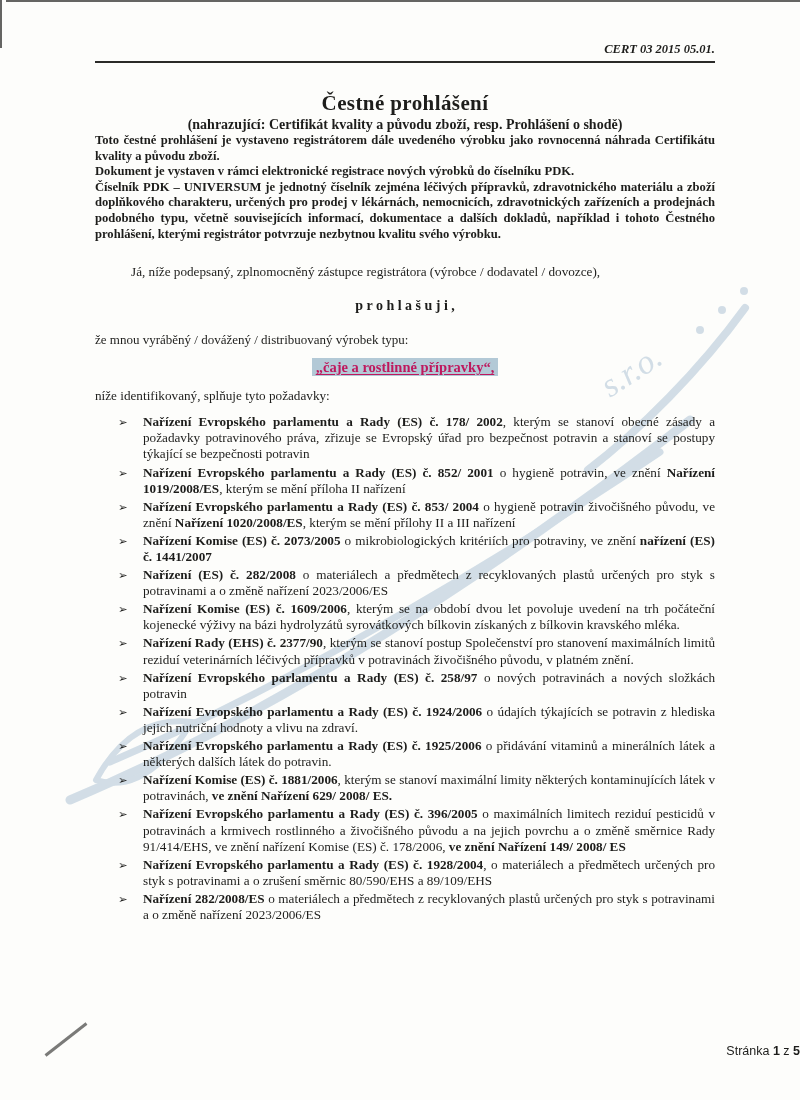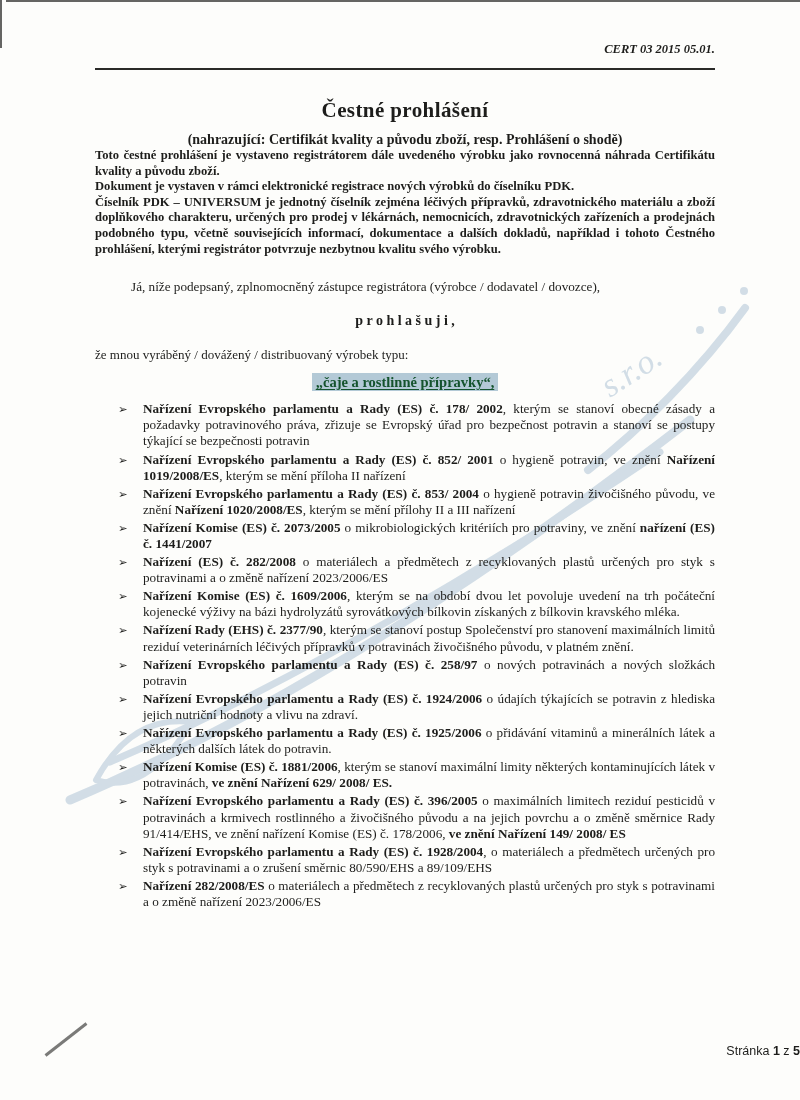--- a/index.html
+++ b/index.html
@@ -13,32 +13,32 @@
     opacity:.5; pointer-events:none; z-index:1;
   }
   .artifact { position:absolute; z-index:3; }
   .artifact.top { top:0; left:6px; right:0; height:2px; background:#4a4a48; opacity:.85; }
   .artifact.left { top:0; left:0; width:2px; height:48px; background:#4a4a48; opacity:.85; }
   .artifact.slash { left:40px; top:1038px; width:52px; height:3px; background:#7a7a78; transform:rotate(-38deg); }
   .content { position:relative; z-index:2; padding:42px 85px 0 95px; }
 
   .doc-ref {
     text-align:right; font-weight:bold; font-style:italic; font-size:12.5px;
-    padding-bottom:11px; border-bottom:2px solid #2a2a28;
+    padding-bottom:4px; border-bottom:2px solid #2a2a28;
   }
   .title { margin:28px 0 0; text-align:center; font-size:21px; font-weight:bold; letter-spacing:.4px; }
-  .subtitle { margin-top:9px; text-align:center; font-size:14px; font-weight:bold; }
+  .subtitle { margin-top:1px; text-align:center; font-size:14px; font-weight:bold; }
   .preamble-heading { margin:22px 0 4px; font-size:15.5px; font-weight:bold; }
   .preamble p { margin:0; font-size:12.6px; font-weight:bold; line-height:1.24; text-align:justify; }
   .intro { margin:22px 0 16px; font-size:13.2px; text-indent:36px; }
   .verb { margin:18px 0 0; text-align:center; font-size:14px; font-weight:bold; white-space:pre; }
   .product-intro { margin:18px 0 0; font-size:13px; }
   .product-line { margin:10px 0 0; text-align:center; }
   .product {
-    font-size:14.5px; font-weight:bold; color:#14532d;
+    font-size:14.5px; font-weight:bold; color:#be185d;
     text-decoration:underline; text-underline-offset:2px;
     padding:1px 4px;
   }
   .req-intro { margin:12px 0 0; font-size:13.2px; }
   .requirements { list-style:none; margin:10px 0 0; padding:0; font-size:13.2px; line-height:1.22; }
   .requirements li { position:relative; margin:0 0 2px 23px; padding-left:25px; text-align:justify; }
   .requirements li .marker { position:absolute; left:0; top:1px; font-size:11.5px; }
   .footer {
     position:absolute; left:0; right:0; bottom:42px; text-align:right; z-index:2;
     font-family:"Liberation Sans", sans-serif; font-size:12.5px; white-space:pre;
@@ -77,20 +77,21 @@
         <p>Dokument je vystaven v rámci elektronické registrace nových výrobků do číselníku PDK.</p>
         <p>Číselník PDK – UNIVERSUM je jednotný číselník zejména léčivých přípravků, zdravotnického materiálu a zboží doplňkového charakteru, určených pro prodej v lékárnách, nemocnicích, zdravotnických zařízeních a prodejnách podobného typu, včetně souvisejících informací, dokumentace a dalších dokladů, například i tohoto Čestného prohlášení, kterými registrátor potvrzuje nezbytnou kvalitu svého výrobku.</p>
       </div>
 
     <p class="intro">Já, níže podepsaný, zplnomocněný zástupce registrátora (výrobce / dodavatel / dovozce),</p>
     <p class="verb">p r o h l a š u j i ,</p>
     <p class="product-intro">že mnou vyráběný / dovážený  / distribuovaný výrobek typu:</p>
     <p class="product-line">
       <span class="product" id="product" style="background: rgb(179, 201, 214);">„čaje a rostlinné přípravky“,</span>
     </p>
+    <p class="req-intro">níže identifikovaný, splňuje tyto požadavky:</p>
 
     <ul class="requirements" id="req-list">
         <li><span class="marker">➢</span><b>Nařízení Evropského parlamentu a Rady (ES) č. 178/ 2002</b><span>, kterým se stanoví obecné zásady a požadavky potravinového práva, zřizuje se Evropský úřad pro bezpečnost potravin a stanoví se postupy týkající se bezpečnosti potravin</span></li>
         <li><span class="marker">➢</span><b>Nařízení Evropského parlamentu a Rady (ES) č. 852/ 2001</b><span> o hygieně potravin, ve znění </span><b>Nařízení 1019/2008/ES</b><span>, kterým se mění příloha II nařízení</span></li>
         <li><span class="marker">➢</span><b>Nařízení Evropského parlamentu a Rady (ES) č. 853/ 2004</b><span> o hygieně potravin živočišného původu, ve znění </span><b>Nařízení 1020/2008/ES</b><span>, kterým se mění přílohy II a III nařízení</span></li>
         <li><span class="marker">➢</span><b>Nařízení Komise (ES) č. 2073/2005</b><span> o mikrobiologických kritériích pro potraviny, ve znění </span><b>nařízení (ES) č. 1441/2007</b></li>
         <li><span class="marker">➢</span><b>Nařízení (ES) č. 282/2008</b><span> o materiálech a předmětech z recyklovaných plastů určených pro styk s potravinami a o změně nařízení 2023/2006/ES</span></li>
         <li><span class="marker">➢</span><b>Nařízení Komise (ES) č. 1609/2006</b><span>, kterým se na období dvou let povoluje uvedení na trh počáteční kojenecké výživy na bázi hydrolyzátů syrovátkových bílkovin získaných z bílkovin kravského mléka.</span></li>
         <li><span class="marker">➢</span><b>Nařízení Rady (EHS) č. 2377/90</b><span>, kterým se stanoví postup Společenství pro stanovení maximálních limitů reziduí veterinárních léčivých přípravků v potravinách živočišného původu, v platném znění.</span></li>
         <li><span class="marker">➢</span><b>Nařízení Evropského parlamentu a Rady (ES) č. 258/97</b><span> o nových potravinách a nových složkách potravin</span></li>

